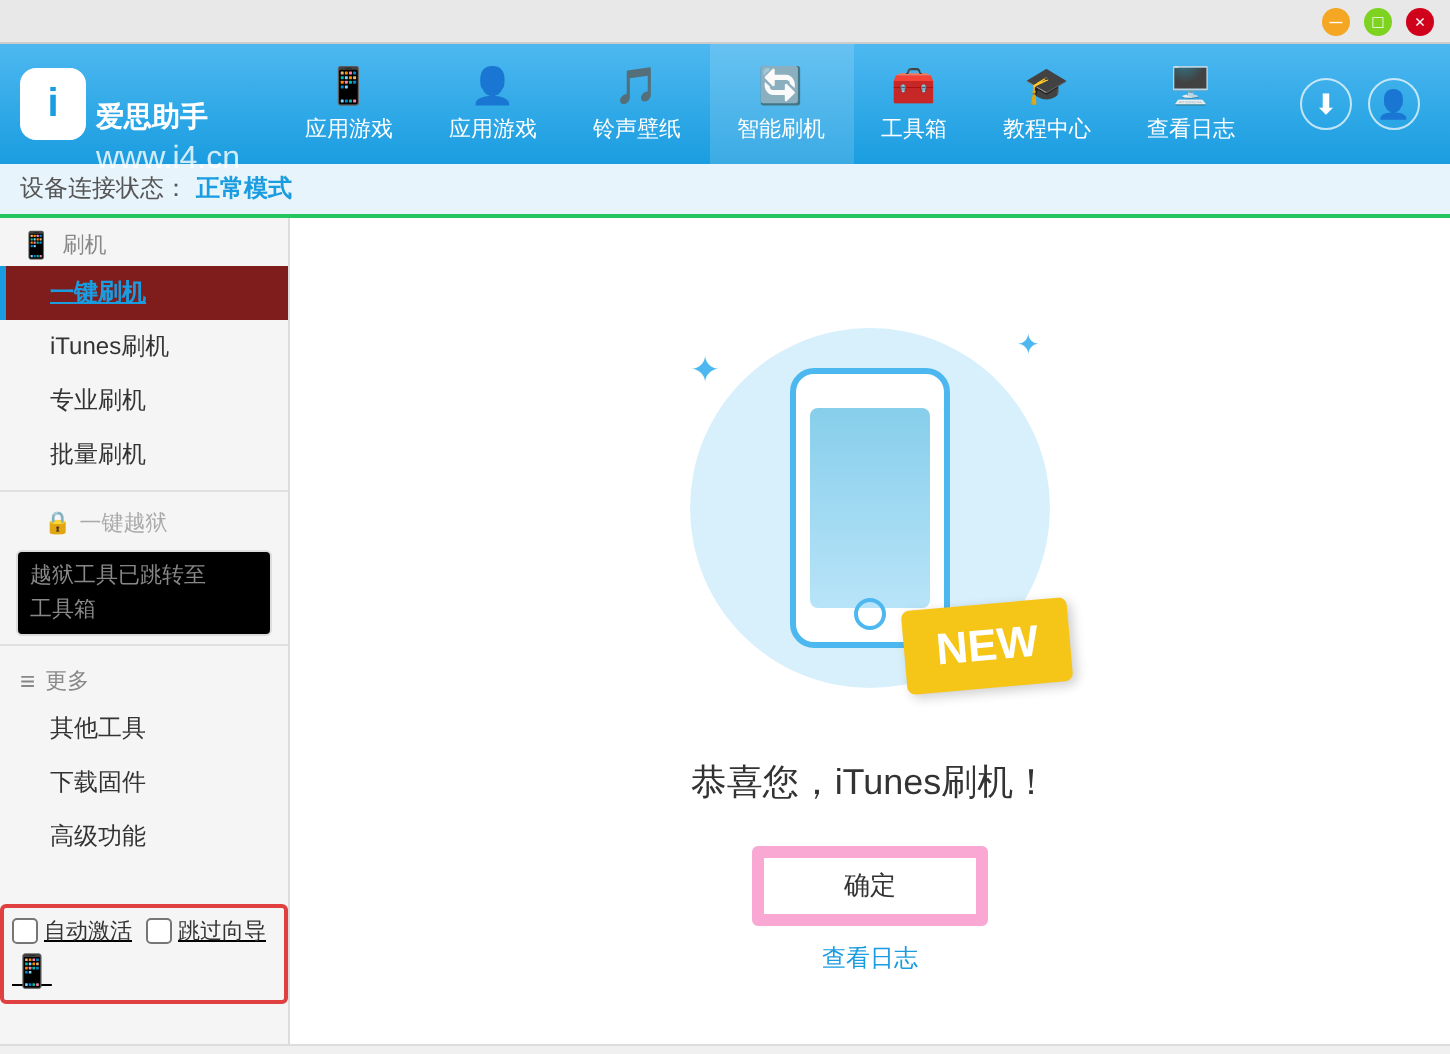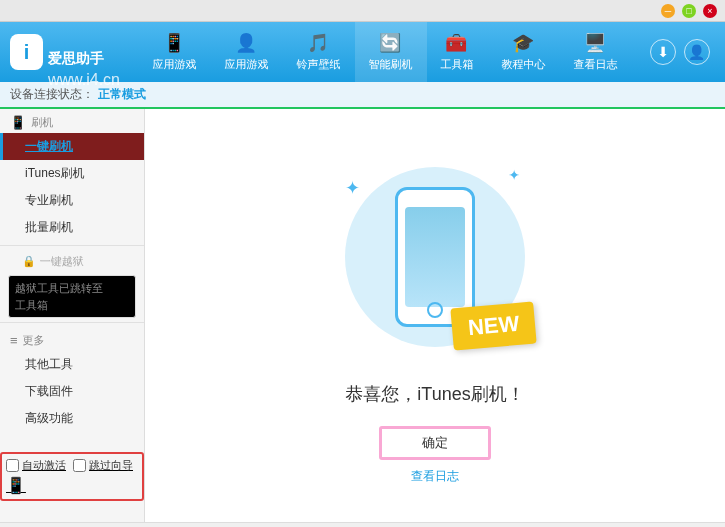--- a/index.html
+++ b/index.html
@@ -169,21 +169,21 @@
     }
     .star-right {
       position: absolute; right: 25px; top: 20px;
       color: #4db8f0; font-size: 14px; z-index: 3;
     }
 
     .success-text {
       font-size: 18px; color: #333; margin-bottom: 20px;
     }
     .confirm-btn {
-      background: #fff; border: 3px solid #f9a8d4;
+      background: #fff; border: 6px solid #f9a8d4;
       padding: 5px 40px; border-radius: 3px;
       cursor: pointer; font-size: 13px; color: #333;
       margin-bottom: 8px;
     }
     .log-link {
       color: #1a9de0; cursor: pointer; font-size: 12px; text-decoration: none;
     }
     .device-section {
       border: 2px solid #e04040;
       border-radius: 3px;

